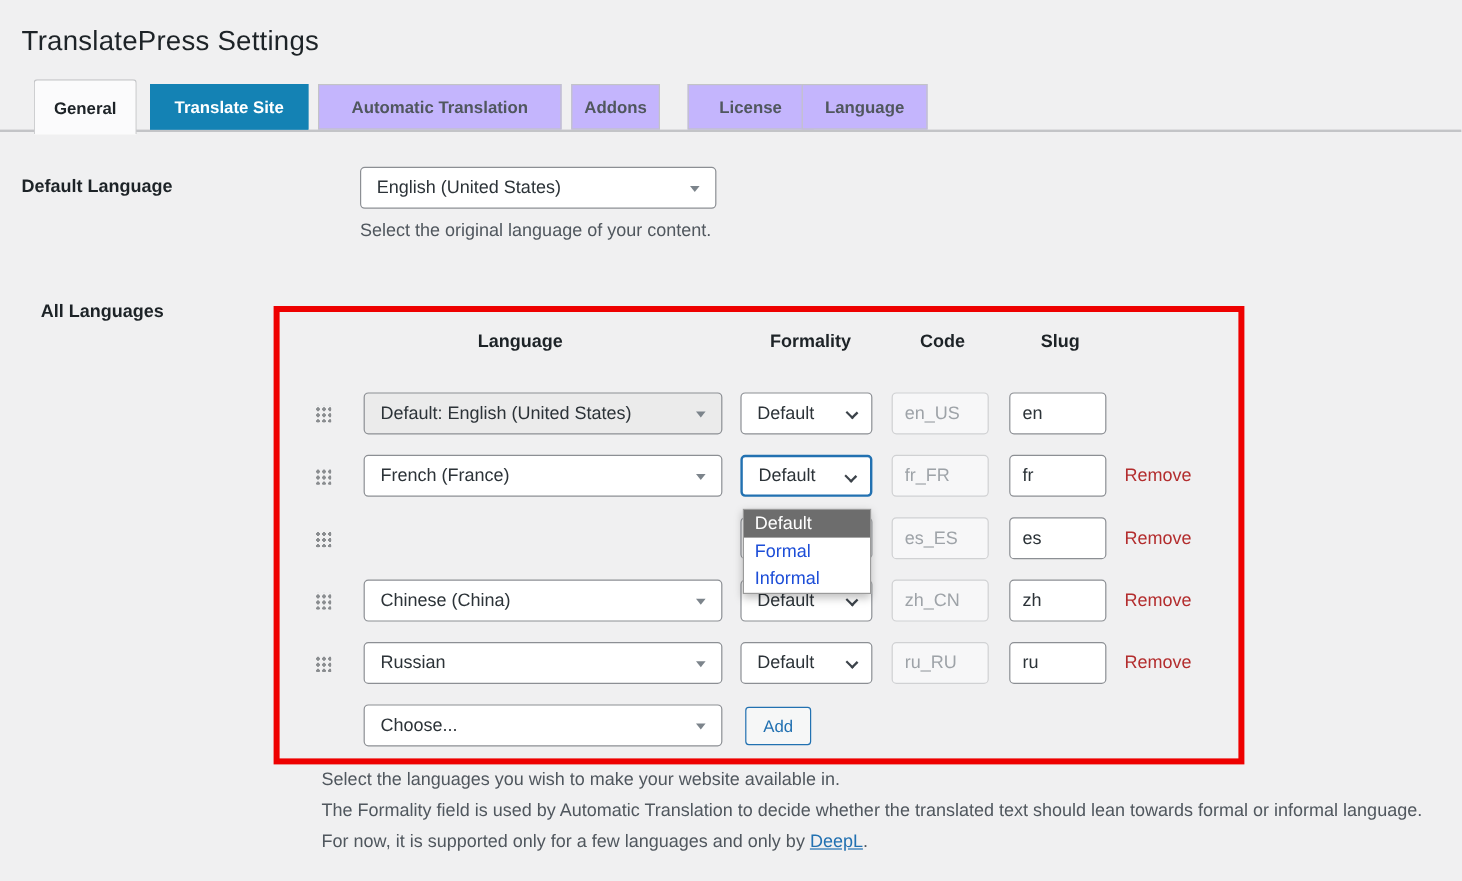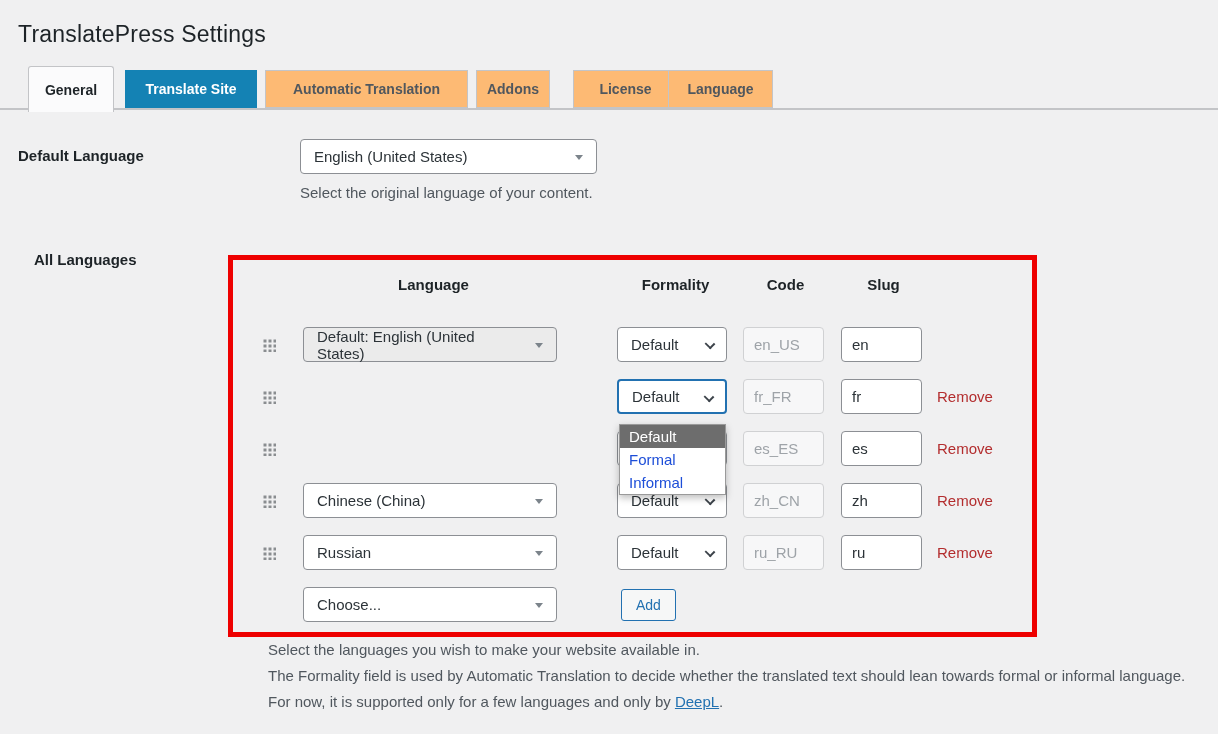--- a/index.html
+++ b/index.html
@@ -23,21 +23,21 @@
   
   .tabbar { left: 0; top: 66px; width: 1218px; height: 46px; }
   .tabbar .baseline {
     position: absolute; left: 0; right: 0; top: 42px; height: 2px;
     background: #c3c4c7;
   }
   .tab {
     position: absolute;
     display: flex; align-items: center; justify-content: center;
     font-size: 14px; font-weight: 600;
-    background: #fdba74; color: #50575e;
+    background: #c4b5fd; color: #50575e;
     border: 1px solid #c3c4c7;
     top: 4px; height: 38px;
     cursor: pointer;
   }
   .tab.active {
     top: 0; height: 46px;
     background: #fbfbfc; color: #1d2327;
     border-bottom: none; z-index: 3;
     border-radius: 3px 3px 0 0;
   }
@@ -97,21 +97,21 @@
   }
   .lang-row { position: absolute; left: 0; width: 100%; height: 35px; }
   .drag-handle {
     position: absolute; left: 29px; top: 11px;
     width: 14px; height: 14px;
     background-image: radial-gradient(#8a8d90 1.5px, transparent 1.6px);
     background-size: 5px 5px;
     background-position: 0.5px 0.5px;
     cursor: grab;
   }
-  .c-lang { left: 70px;  width: 254px; }
+  .c-lang { left: 70px;  width: 299px; text-align: center; }
   .c-form { left: 384px; width: 110px; }
   .c-code { left: 510px; width: 81px; }
   .c-slug { left: 608px; width: 81px; }
   .c-remove {
     position: absolute; left: 704px; top: 0; height: 35px;
     display: flex; align-items: center;
     font-size: 15px; color: #b32d2e; text-decoration: none; cursor: pointer;
   }
 
   
@@ -178,20 +178,24 @@
     <div class="selbox c-form">
       <span>Default</span>
       <span class="chev"></span>
     </div>
     <input class="inp code c-code" disabled="" value="en_US" style="">
     <input class="inp slug c-slug" value="en" style="">
   </div>
 
   <div class="lang-row" style="top:119px;">
     <div class="drag-handle"></div>
+    <div class="selbox c-lang">
+      <span>French (France)</span>
+      <span class="tri"></span>
+    </div>
     <div class="selbox focused c-form">
       <span>Default</span>
       <span class="chev"></span>
     </div>
     <input class="inp code c-code" disabled="" value="fr_FR" style="">
     <input class="inp slug c-slug" value="fr" style="">
     <a class="c-remove">Remove</a>
   </div>
 
   <div class="lang-row" style="top:171px;">

